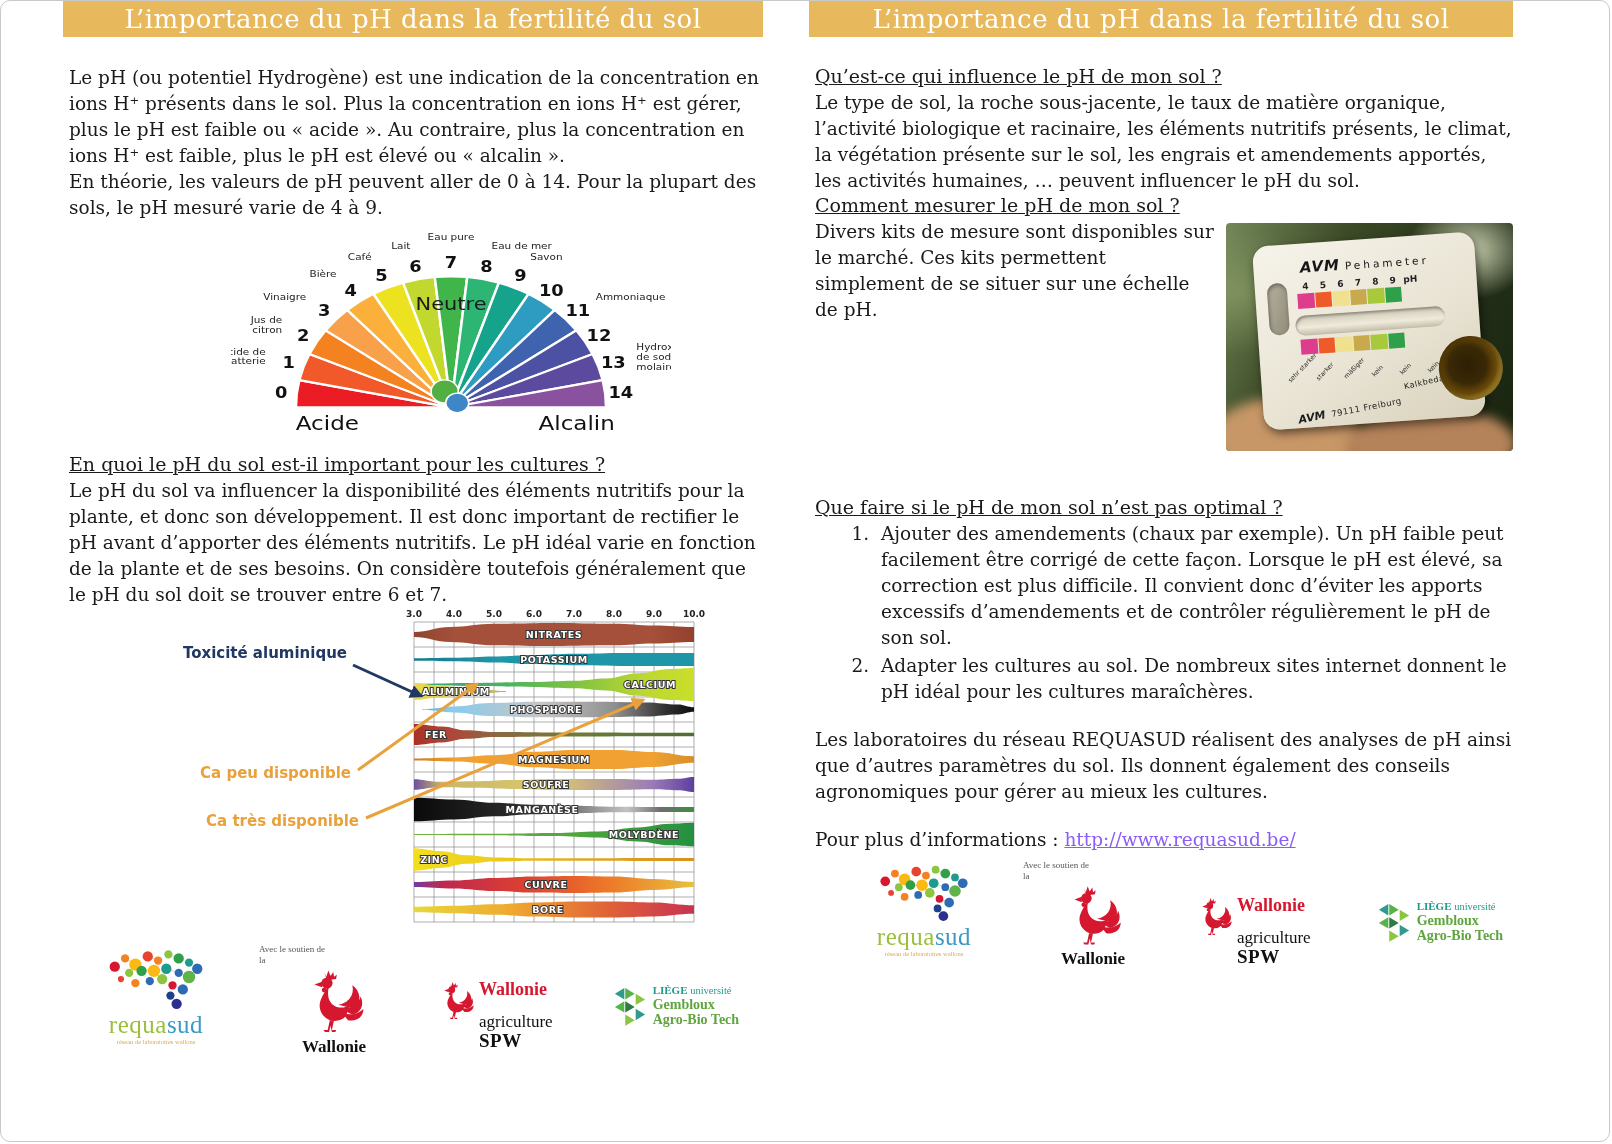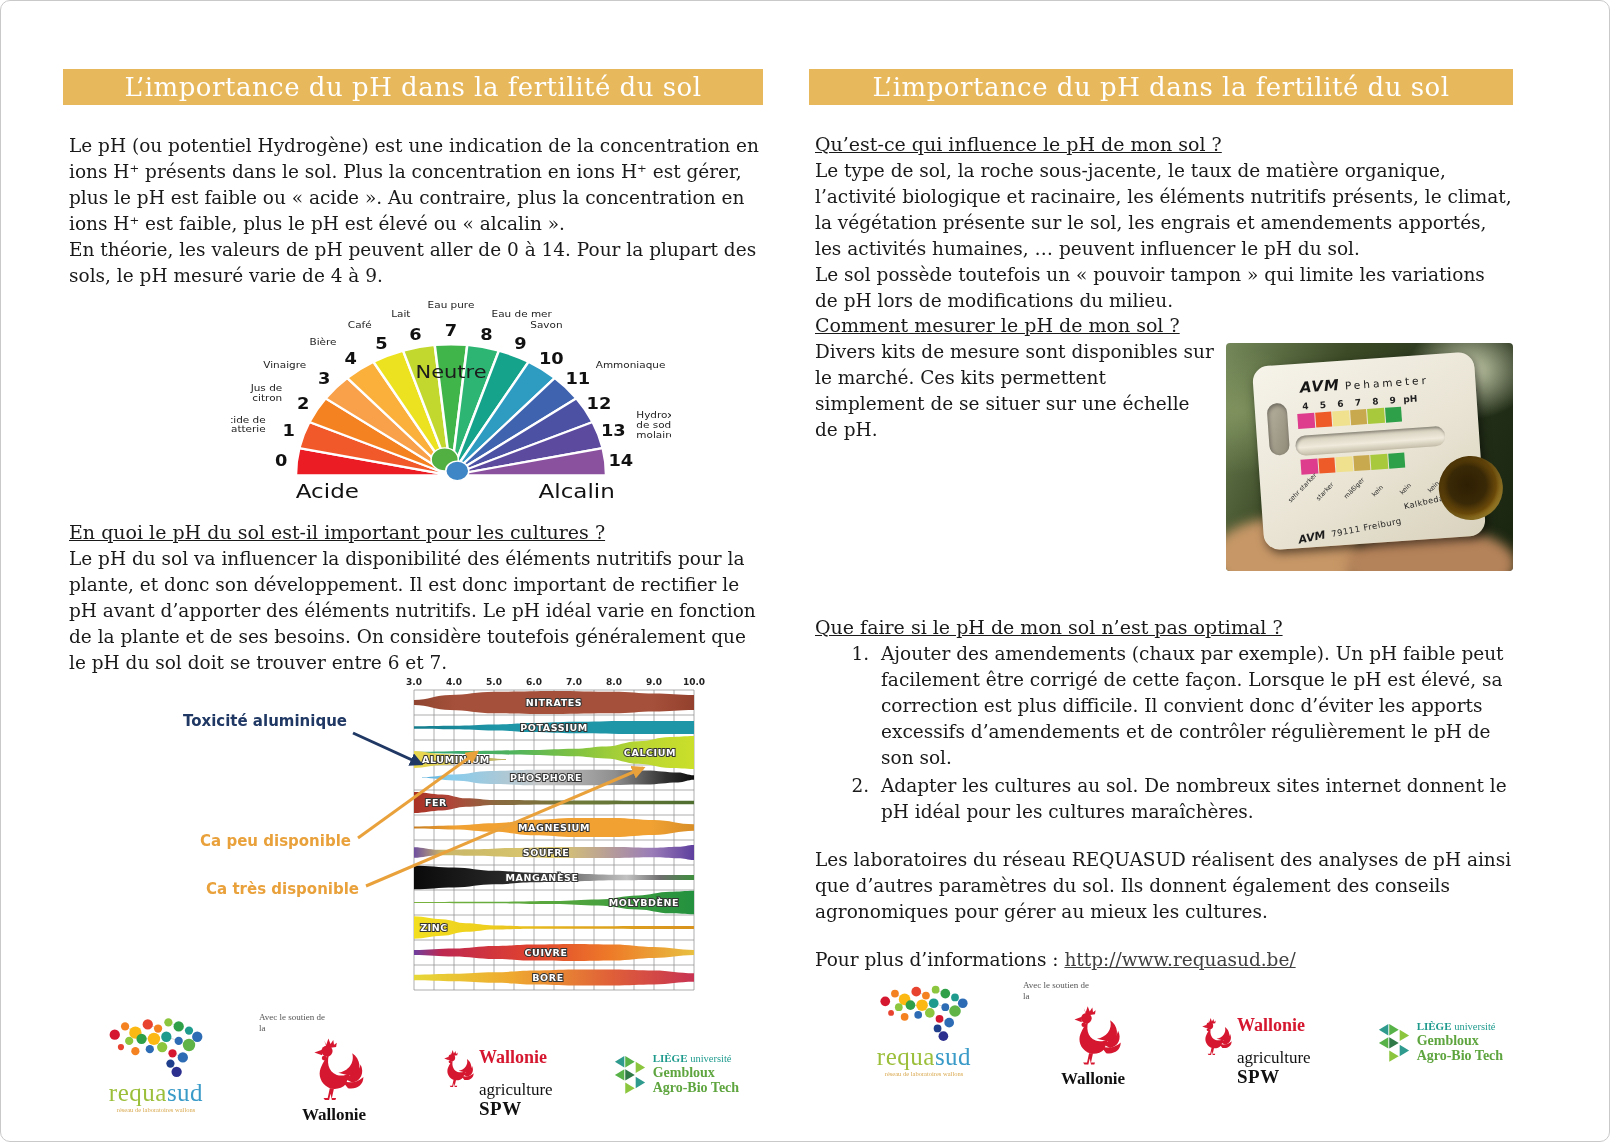--- a/index.html
+++ b/index.html
@@ -2,21 +2,21 @@
 <html><head>
 <meta charset="utf-8">
 <style>
   html,body{margin:0;padding:0;background:#fff;}
   .sheet{
     position:relative; width:1610px; height:1142px;
     border:1px solid #c9c9c9; border-radius:10px; background:#fff;
     overflow:hidden; display:flex; gap:46px; padding:0; box-sizing:border-box;
     font-family:"DejaVu Serif","Liberation Serif",serif; color:#1a1a1a;
   }
-  .page{width:700px; padding-top:68px; box-sizing:border-box;}
+  .page{width:700px; box-sizing:border-box;}
   .page-left{margin-left:62px;}
   .banner{
     height:36px; line-height:36px; text-align:center; color:#fff;
     font-size:26px; letter-spacing:.5px; margin-bottom:28px;
   }
   h3.sec{
     font-size:19px; font-weight:normal; text-decoration:underline;
     margin:0 0 3px 6px;
   }
   p.body{
@@ -85,21 +85,21 @@
   .kalk{position:absolute; left:142px; top:142px; font-size:8px; color:#222; transform:rotate(-9deg); letter-spacing:.5px;}
   .dev-foot{position:absolute; left:34px; top:158px; transform:rotate(-7deg); color:#1c1c1c;}
   .dev-foot .avm{font-style:italic; font-weight:bold; font-size:11px;}
   .dev-foot .addr{font-size:8.5px; margin-left:6px; letter-spacing:.5px;}
   .well{position:absolute; left:178px; top:104px; width:64px; height:64px; border-radius:50%;
     background:radial-gradient(circle at 45% 45%, #2e1f04 0%, #3a2906 38%, #6b4a0a 58%, #caa93c 76%, #ece4cc 88%, #f2eee0 100%);
     box-shadow:inset 0 0 6px rgba(0,0,0,.5);}
   ol.fix{margin:2px 0 0 0; padding-left:66px; font-size:18.5px; line-height:26px;}
   ol.fix li{padding-left:6px; margin-bottom:2px;}
   .info-line{font-size:18.5px; margin:24px 0 0 6px;}
-  a.url{color:#404040;}
+  a.url{color:#8b5cf6;}
   .page-right .logo-row{margin-top:10px;}
   .page-right .rqs{margin-left:40px;}
   .page-right .wal{margin-left:24px; width:140px;}
   .page-right .spw{margin-left:30px;}
   .page-right .gbx{margin-left:66px;}
   svg text{font-family:"DejaVu Sans","Liberation Sans",sans-serif;}
 </style>
 </head>
 <body>
 
@@ -431,21 +431,20 @@
         </div>
       </div>
     </div>
   </div>
 
   <div class="page page-right">
     <div class="banner" style="background:#E7B95C">L’importance du pH dans la fertilité du sol</div>
 
     <h3 class="sec">Qu’est-ce qui influence le pH de mon sol ?</h3>
     <p class="body sp24">Le type de sol, la roche sous-jacente, le taux de matière organique, l’activité biologique et racinaire, les éléments nutritifs présents, le climat, la végétation présente sur le sol, les engrais et amendements apportés, les activités humaines, … peuvent influencer le pH du sol.</p>
-    <p class="body sp24">Le sol possède toutefois un « pouvoir tampon » qui limite les variations de pH lors de modifications du milieu.</p>
 
     <h3 class="sec">Comment mesurer le pH de mon sol ?</h3>
     <div class="measure">
       <div class="photo">
         <div class="finger" style="left:-14px;bottom:-26px;width:150px;height:80px;background:#c79767"></div>
         <div class="finger" style="left:120px;bottom:-30px;width:170px;height:74px;background:#b5835a"></div>
         <div class="device">
           <div class="avm-line"><span class="avm">AVM</span><span class="model">Pehameter</span></div>
           <div class="ph-nums" id="ph-nums"><span>4</span><span>5</span><span>6</span><span>7</span><span>8</span><span>9</span><span>pH</span></div>
           <div class="slot"></div>

